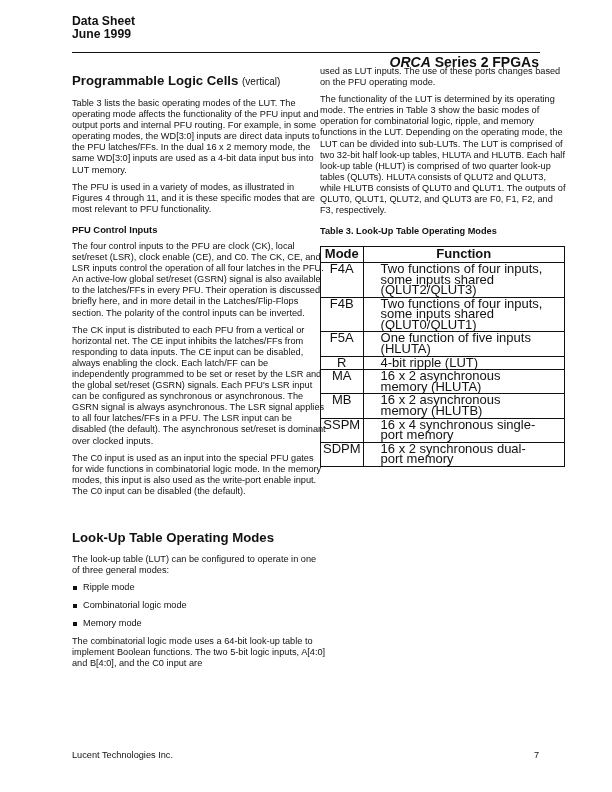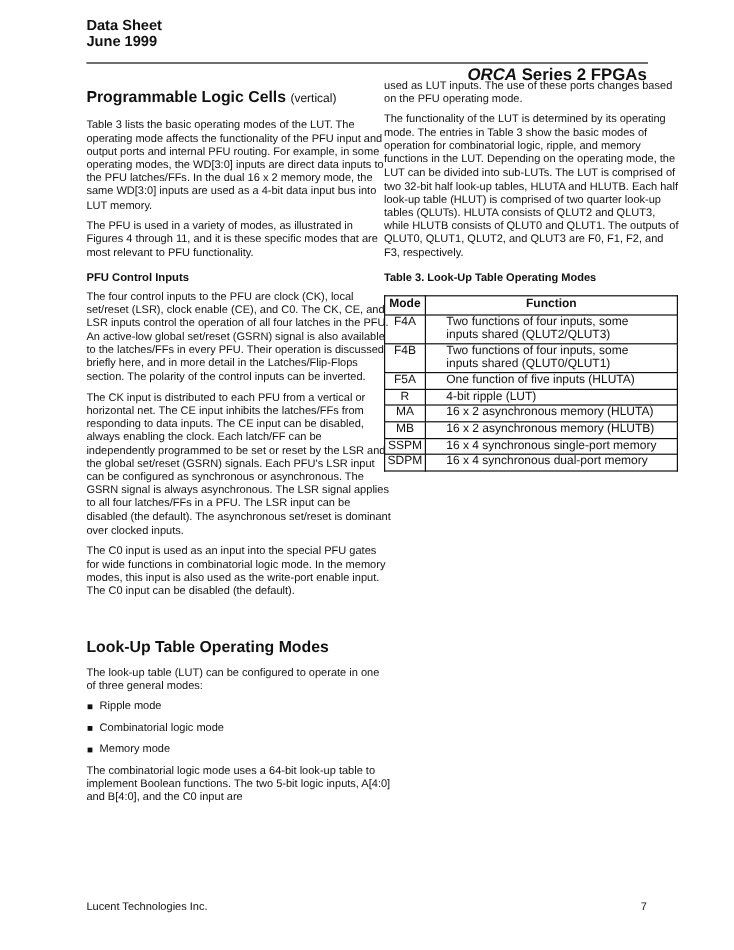--- a/index.html
+++ b/index.html
@@ -14,21 +14,21 @@
   .col.right { left: 320px; width: 248px; }
   p { margin: 0 0 6px 0; }
   h2 { margin: 7px 0 9px 0; font-size: 13.2px; line-height: 15px; font-weight: bold; }
   h2 .cont { font-weight: normal; font-size: 10px; }
   h3 { margin: 9px 0 5px 0; font-size: 9.4px; font-weight: bold; line-height: 12px; }
   .sp-lg { height: 20px; }
   ul.bullets { list-style: none; margin: 0; padding: 0; }
   ul.bullets li { position: relative; padding-left: 11px; margin-bottom: 7px; line-height: 11px; }
   ul.bullets li .sq { position: absolute; left: 1px; top: 4px; width: 4px; height: 4px; background: #111; }
   .tbl-title { font-weight: bold; font-size: 9.2px; margin: 10px 0 9px 0; }
-  table { border-collapse: collapse; width: 245px; font-size: 10px; line-height: 10.6px; }
+  table { border-collapse: collapse; width: 245px; font-size: 13px; line-height: 10.6px; }
   th, td { border: 0.9px solid #111; padding: 1px 17px; vertical-align: top; }
   th { font-weight: bold; text-align: center; padding: 2px 3px; }
   td.mode { text-align: center; width: 28px; padding: 1px 2px; }
   .after-table { margin-top: 10px; }
   .footer-left { position: absolute; left: 72px; top: 750px; font-size: 9.2px; }
   .footer-right { position: absolute; right: 73px; top: 750px; font-size: 9.2px; }
 </style>
 </head>
 <body>
 
@@ -93,20 +93,20 @@
       <tr>
           <td class="mode">MB</td>
           <td>16 x 2 asynchronous memory (HLUTB)</td>
         </tr>
       <tr>
           <td class="mode">SSPM</td>
           <td>16 x 4 synchronous single-port memory</td>
         </tr>
       <tr>
           <td class="mode">SDPM</td>
-          <td>16 x 4 synchronous dual-port memory</td>
+          <td>16 x 2 synchronous dual-port memory</td>
         </tr>
     </tbody>
   </table>
 </div>
 
 <div class="footer-left">Lucent Technologies Inc.</div>
 <div class="footer-right">7</div>
 
 </body></html>

